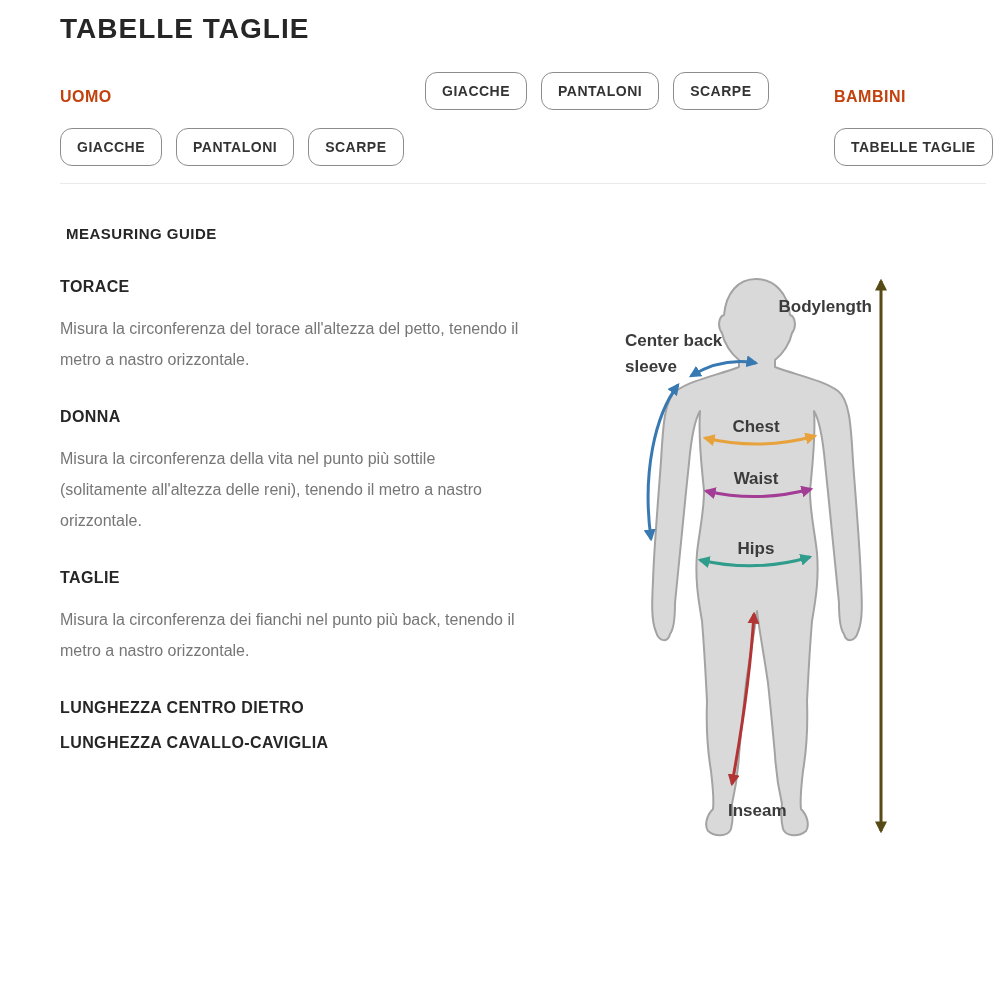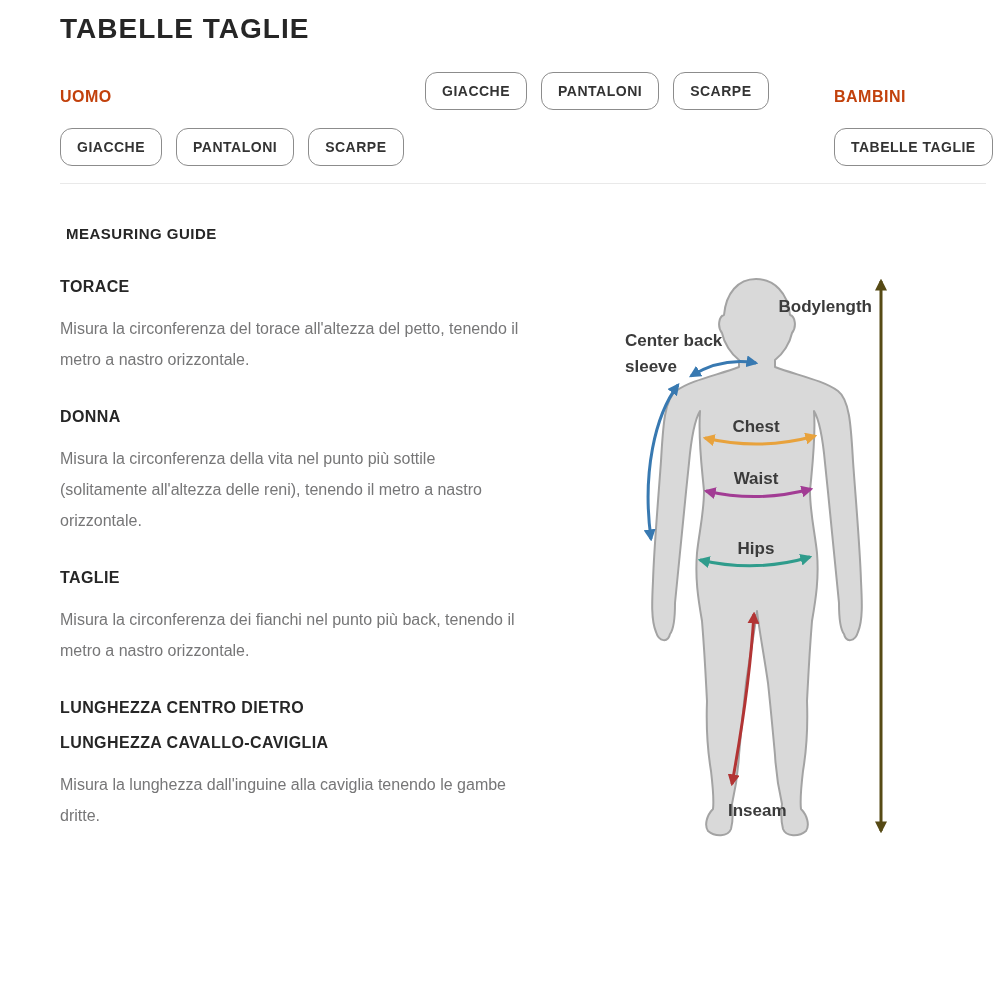--- a/index.html
+++ b/index.html
@@ -95,22 +95,20 @@
 (solitamente all'altezza delle reni), tenendo il metro a nastro
 orizzontale.</p>
 
   <h3>TAGLIE</h3>
   <p>Misura la circonferenza dei fianchi nel punto più back, tenendo il
 metro a nastro orizzontale.</p>
 
   <h3>LUNGHEZZA CENTRO DIETRO</h3>
 
   <h3>LUNGHEZZA CAVALLO-CAVIGLIA</h3>
-  <p>Misura la lunghezza dall'inguine alla caviglia tenendo le gambe
-dritte.</p>
 </div>
 
 <svg class="diagram" width="390" height="580" viewBox="0 0 390 580" xmlns="http://www.w3.org/2000/svg">
   <defs>
     <marker id="m-olive" markerUnits="userSpaceOnUse" markerWidth="12" markerHeight="12" viewBox="0 0 10 10" refX="8" refY="5" orient="auto-start-reverse">
       <path d="M0,0 L10,5 L0,10 Z" fill="#564a15"></path>
     </marker>
     <marker id="m-blue" markerUnits="userSpaceOnUse" markerWidth="12" markerHeight="12" viewBox="0 0 10 10" refX="8" refY="5" orient="auto-start-reverse">
       <path d="M0,0 L10,5 L0,10 Z" fill="#3879b1"></path>
     </marker>

